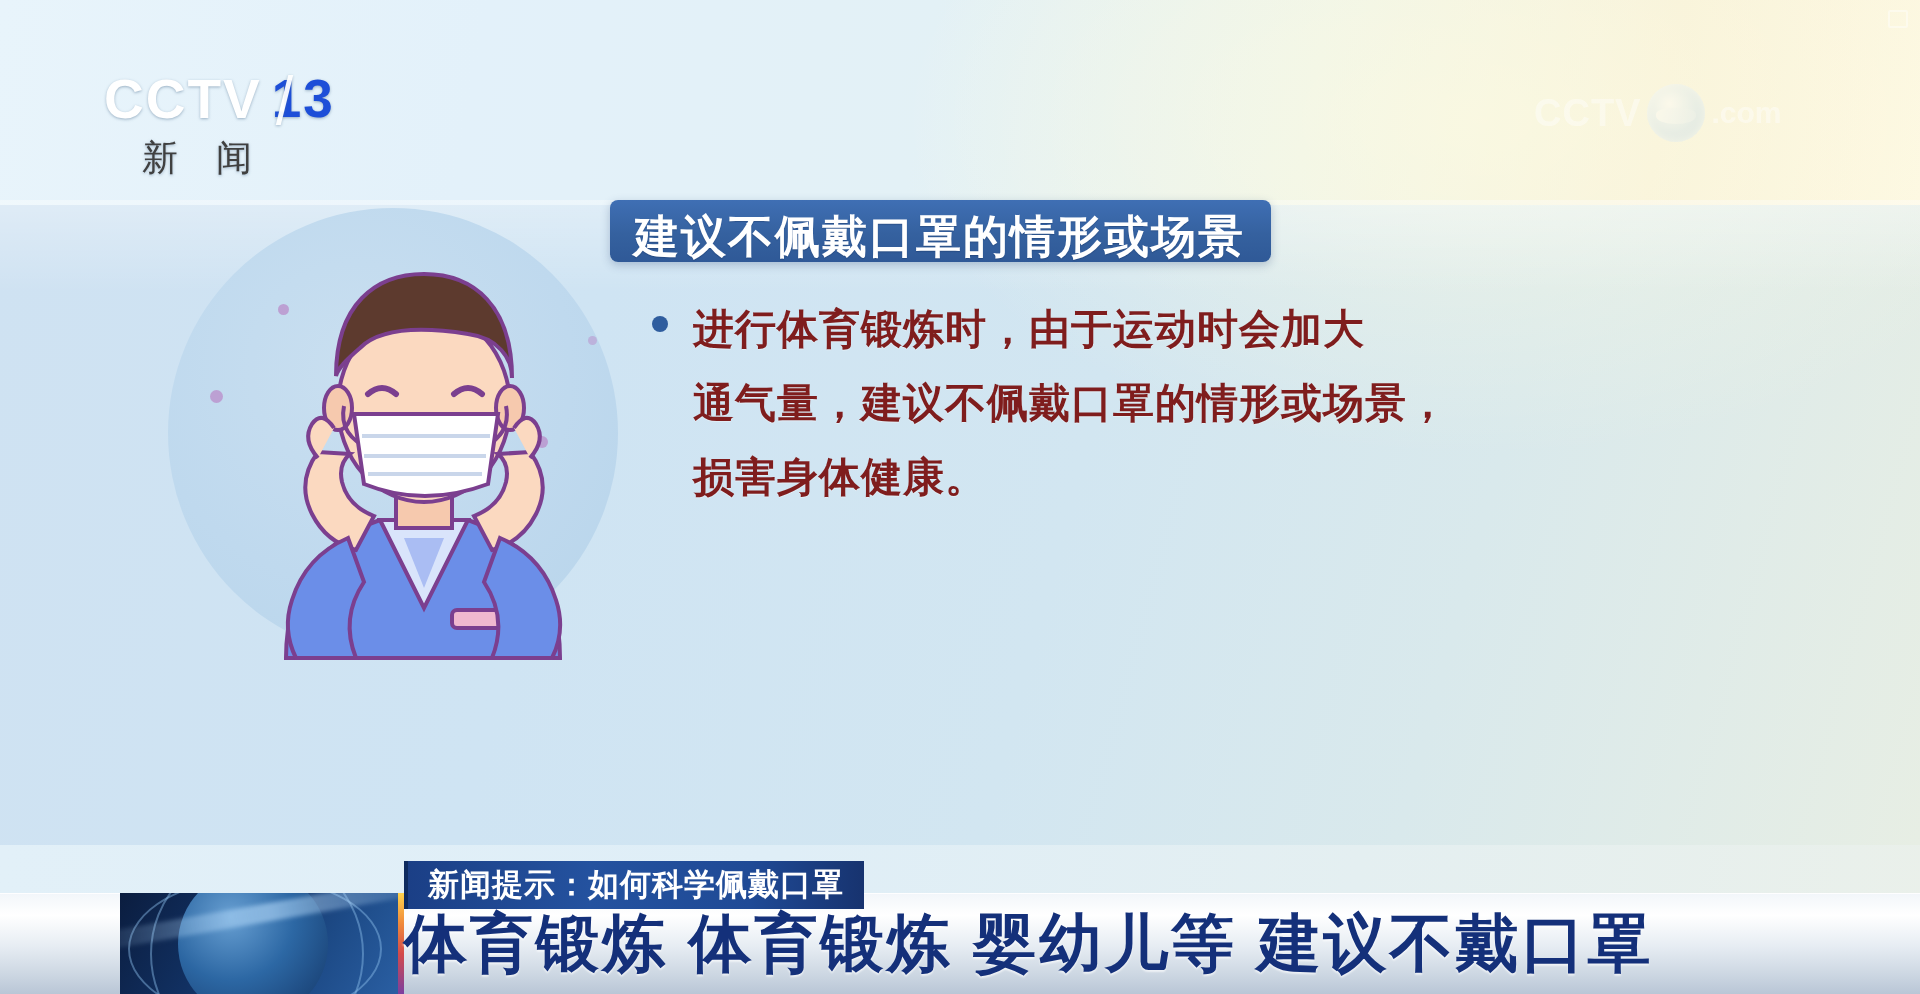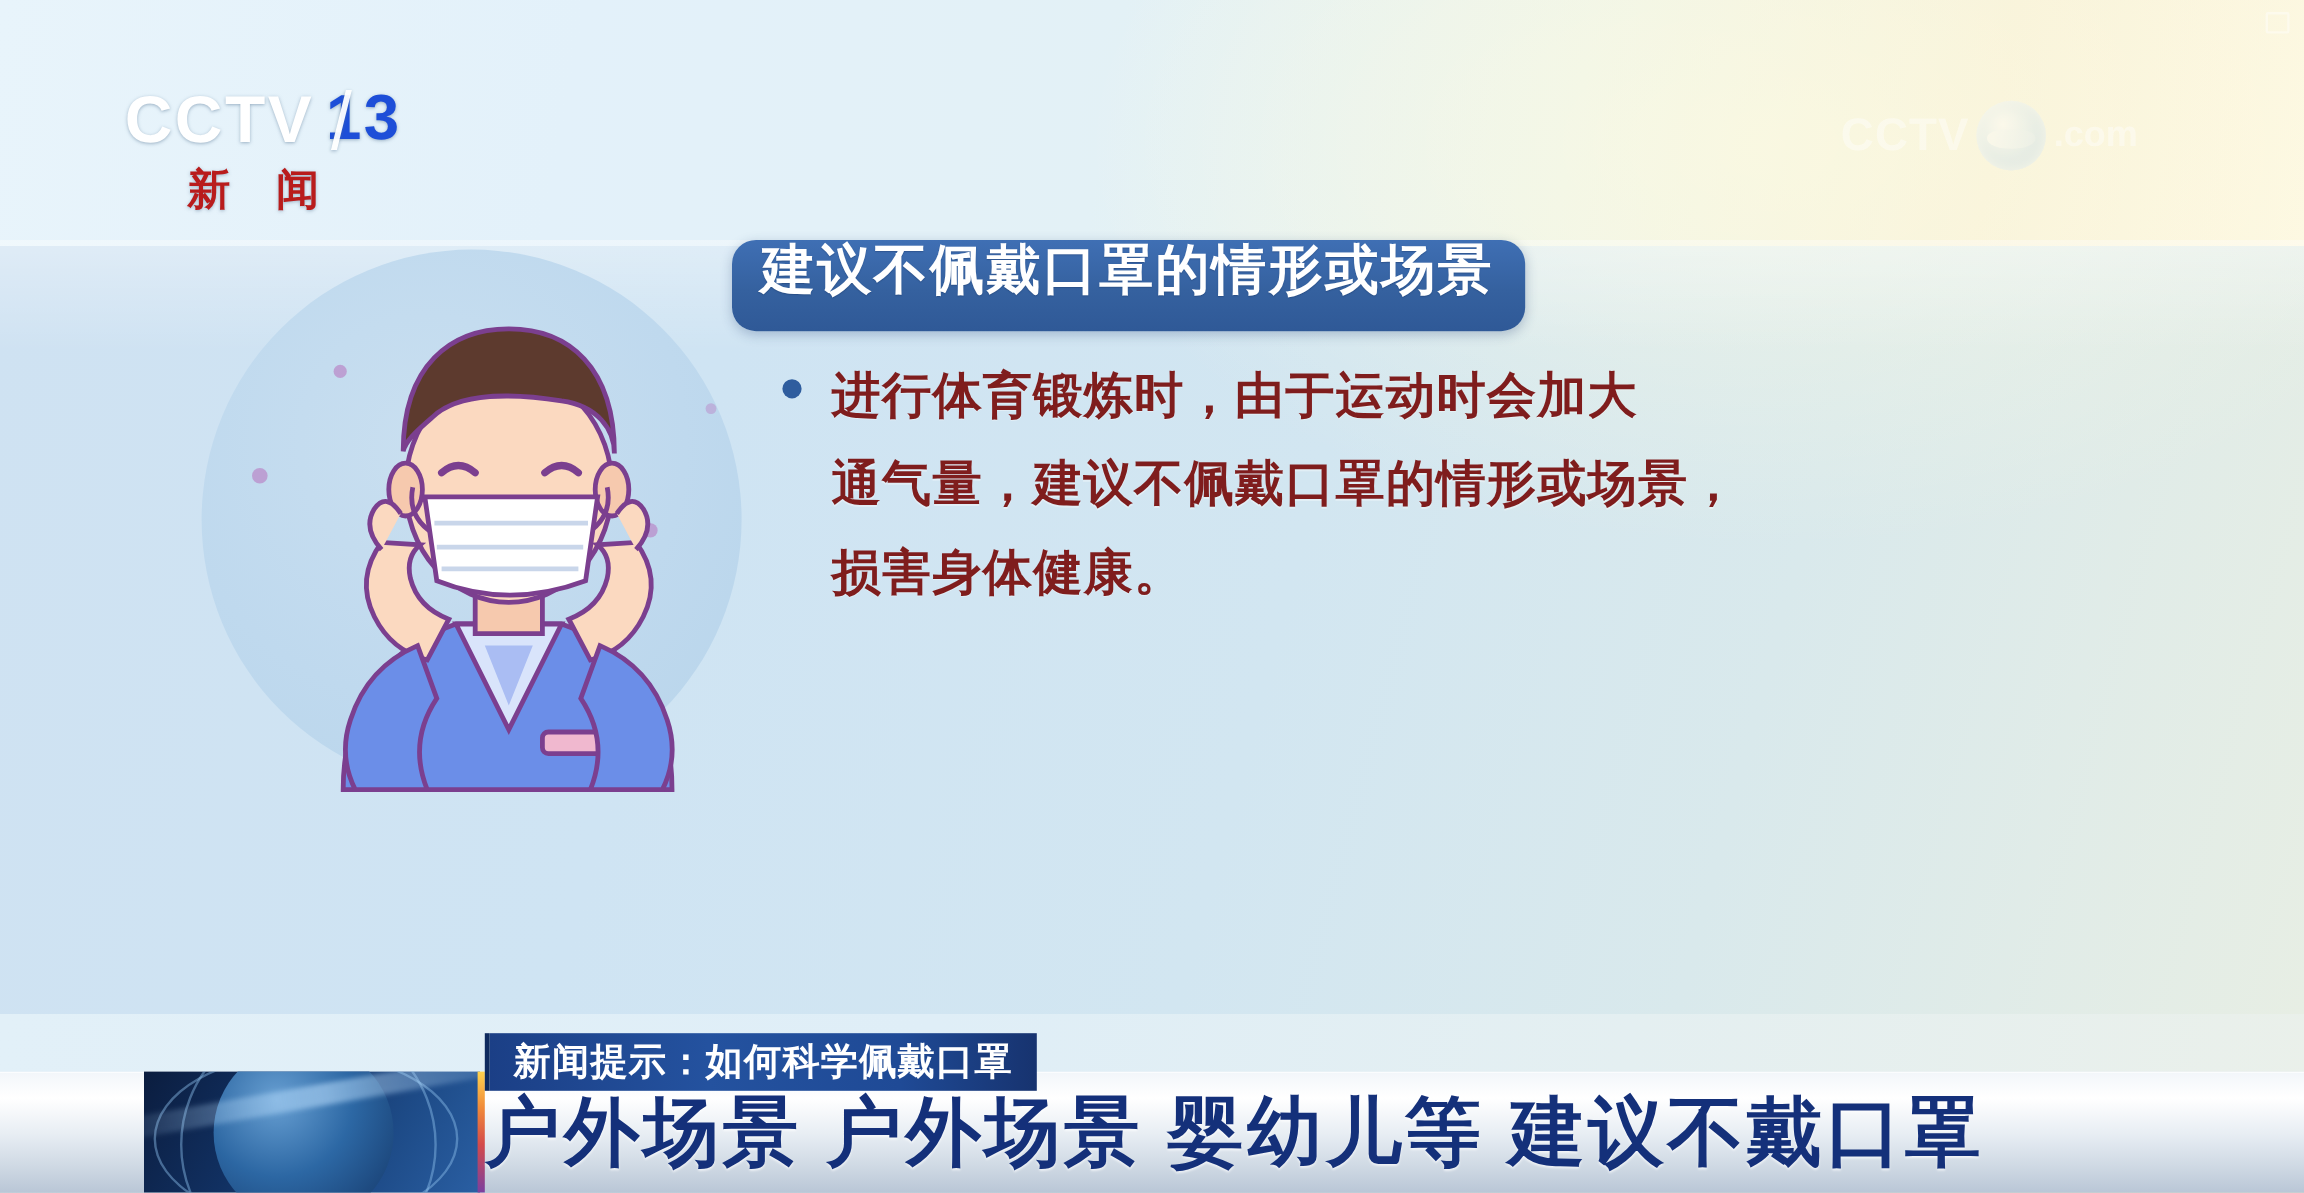--- a/index.html
+++ b/index.html
@@ -48,21 +48,21 @@
   .logo .slashmark{
     display:inline-block;width:30px;height:52px;margin:0 2px 0 8px;position:relative;
   }
   .logo .slashmark:before{
     content:"";position:absolute;left:12px;top:2px;width:5px;height:50px;
     background:#ffffff;transform:skewX(-14deg);opacity:.95;
     box-shadow:0 1px 3px rgba(90,120,150,.5);
   }
   .logo .num{font-size:53px;font-weight:700;color:#1d4ed8;text-shadow:0 1px 3px rgba(90,120,150,.55);}
   .logo .cn{
-    margin-top:6px;margin-left:52px;font-size:36px;font-weight:700;color:#b91c1c;
+    margin-top:6px;margin-left:38px;font-size:36px;font-weight:400;color:#404040;
     letter-spacing:14px;text-shadow:0 1px 3px rgba(90,120,150,.5);
   }
 
   
   .wm{
     position:absolute;right:96px;top:78px;width:290px;height:70px;
     opacity:.42;display:flex;align-items:center;gap:6px;
   }
   .wm .wm-t{font-size:38px;font-weight:700;color:#ffffff;letter-spacing:1px;}
   .wm .wm-dot{
@@ -90,23 +90,23 @@
     position:absolute;left:168px;top:208px;width:470px;height:470px;
   }
   .illus .disc{
     position:absolute;left:0;top:0;width:450px;height:450px;border-radius:50%;
     background:radial-gradient(circle at 42% 36%, #c9dff0 0%, #bfd9ee 55%, #b7d4ea 100%);
   }
   .dotp{position:absolute;border-radius:50%;background:#b98cc9;opacity:.75;}
 
   
   .banner{
-    position:absolute;left:610px;top:200px;height:76px;
-    display:flex;align-items:flex-start;
-    padding:0 26px 0 24px;border-radius:20px;
+    position:absolute;left:610px;top:200px;height:62px;
+    display:flex;align-items:flex-end;
+    padding:0 26px 0 24px;border-radius:8px;
     background:linear-gradient(180deg,#3f6fb4 0%,#35619f 55%,#2f5997 100%);
     box-shadow:0 3px 10px rgba(40,70,120,.28);
   }
   .banner .btxt{
     color:#ffffff;font-size:45px;font-weight:700;letter-spacing:2px;
     line-height:50px;white-space:nowrap;
     text-shadow:0 1px 1px rgba(20,45,90,.35);
   }
 
   
@@ -264,16 +264,16 @@
       <span class="ring" style="left:30px;top:-46px;width:210px;height:210px;"></span>
       <span class="ring" style="left:8px;top:-16px;width:250px;height:140px;"></span>
       <span class="streak"></span>
     </div>
     <div class="stripe"></div>
 
     <div class="kicker">
       <span class="ktxt">新闻提示：如何科学佩戴口罩</span>
     </div>
 
-    <div class="headline">户外场景 户外场景 婴幼儿等 建议不戴口罩</div>
+    <div class="headline">体育锻炼 体育锻炼 婴幼儿等 建议不戴口罩</div>
   </div>
 
 </div>
 
 </body></html>

